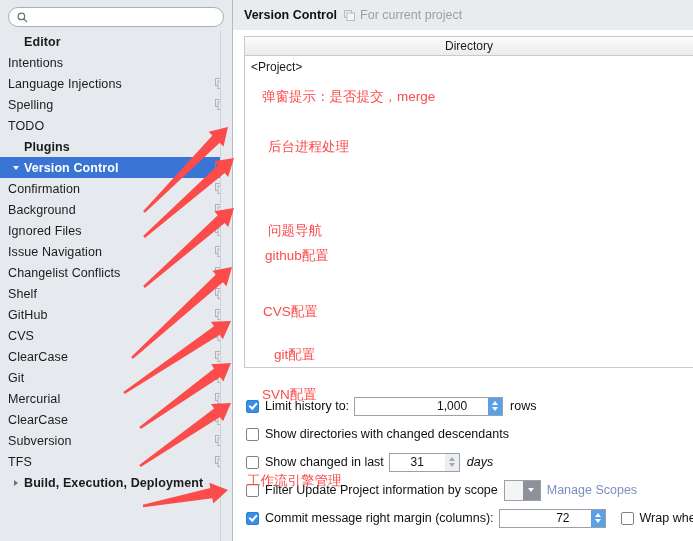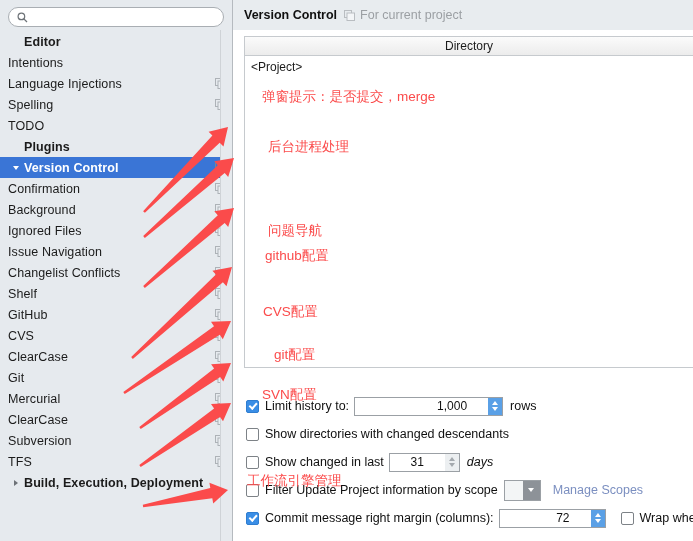--- a/index.html
+++ b/index.html
@@ -233,21 +233,21 @@
     margin: 0 6px;
   }
   .dd .face { flex:1; background:#f3f5f6; }
   .dd .arrow {
     width: 17px; background:#8d9298;
     display:flex; align-items:center; justify-content:center;
   }
   .dd-tri { width:0;height:0;border-top:4.5px solid #ffffff;border-left:3.5px solid transparent;border-right:3.5px solid transparent;}
 
   .link {
-    font-size: 12.5px; color: #7b8fc0; margin-left: 6px;
+    font-size: 12.5px; color: #7b8fc0; 
   }
 
   
   .anno {
     position: absolute;
     color: #fb4b4b;
     font-size: 13.5px;
     white-space: nowrap;
     font-family: "Liberation Sans", sans-serif;
     z-index: 40;

